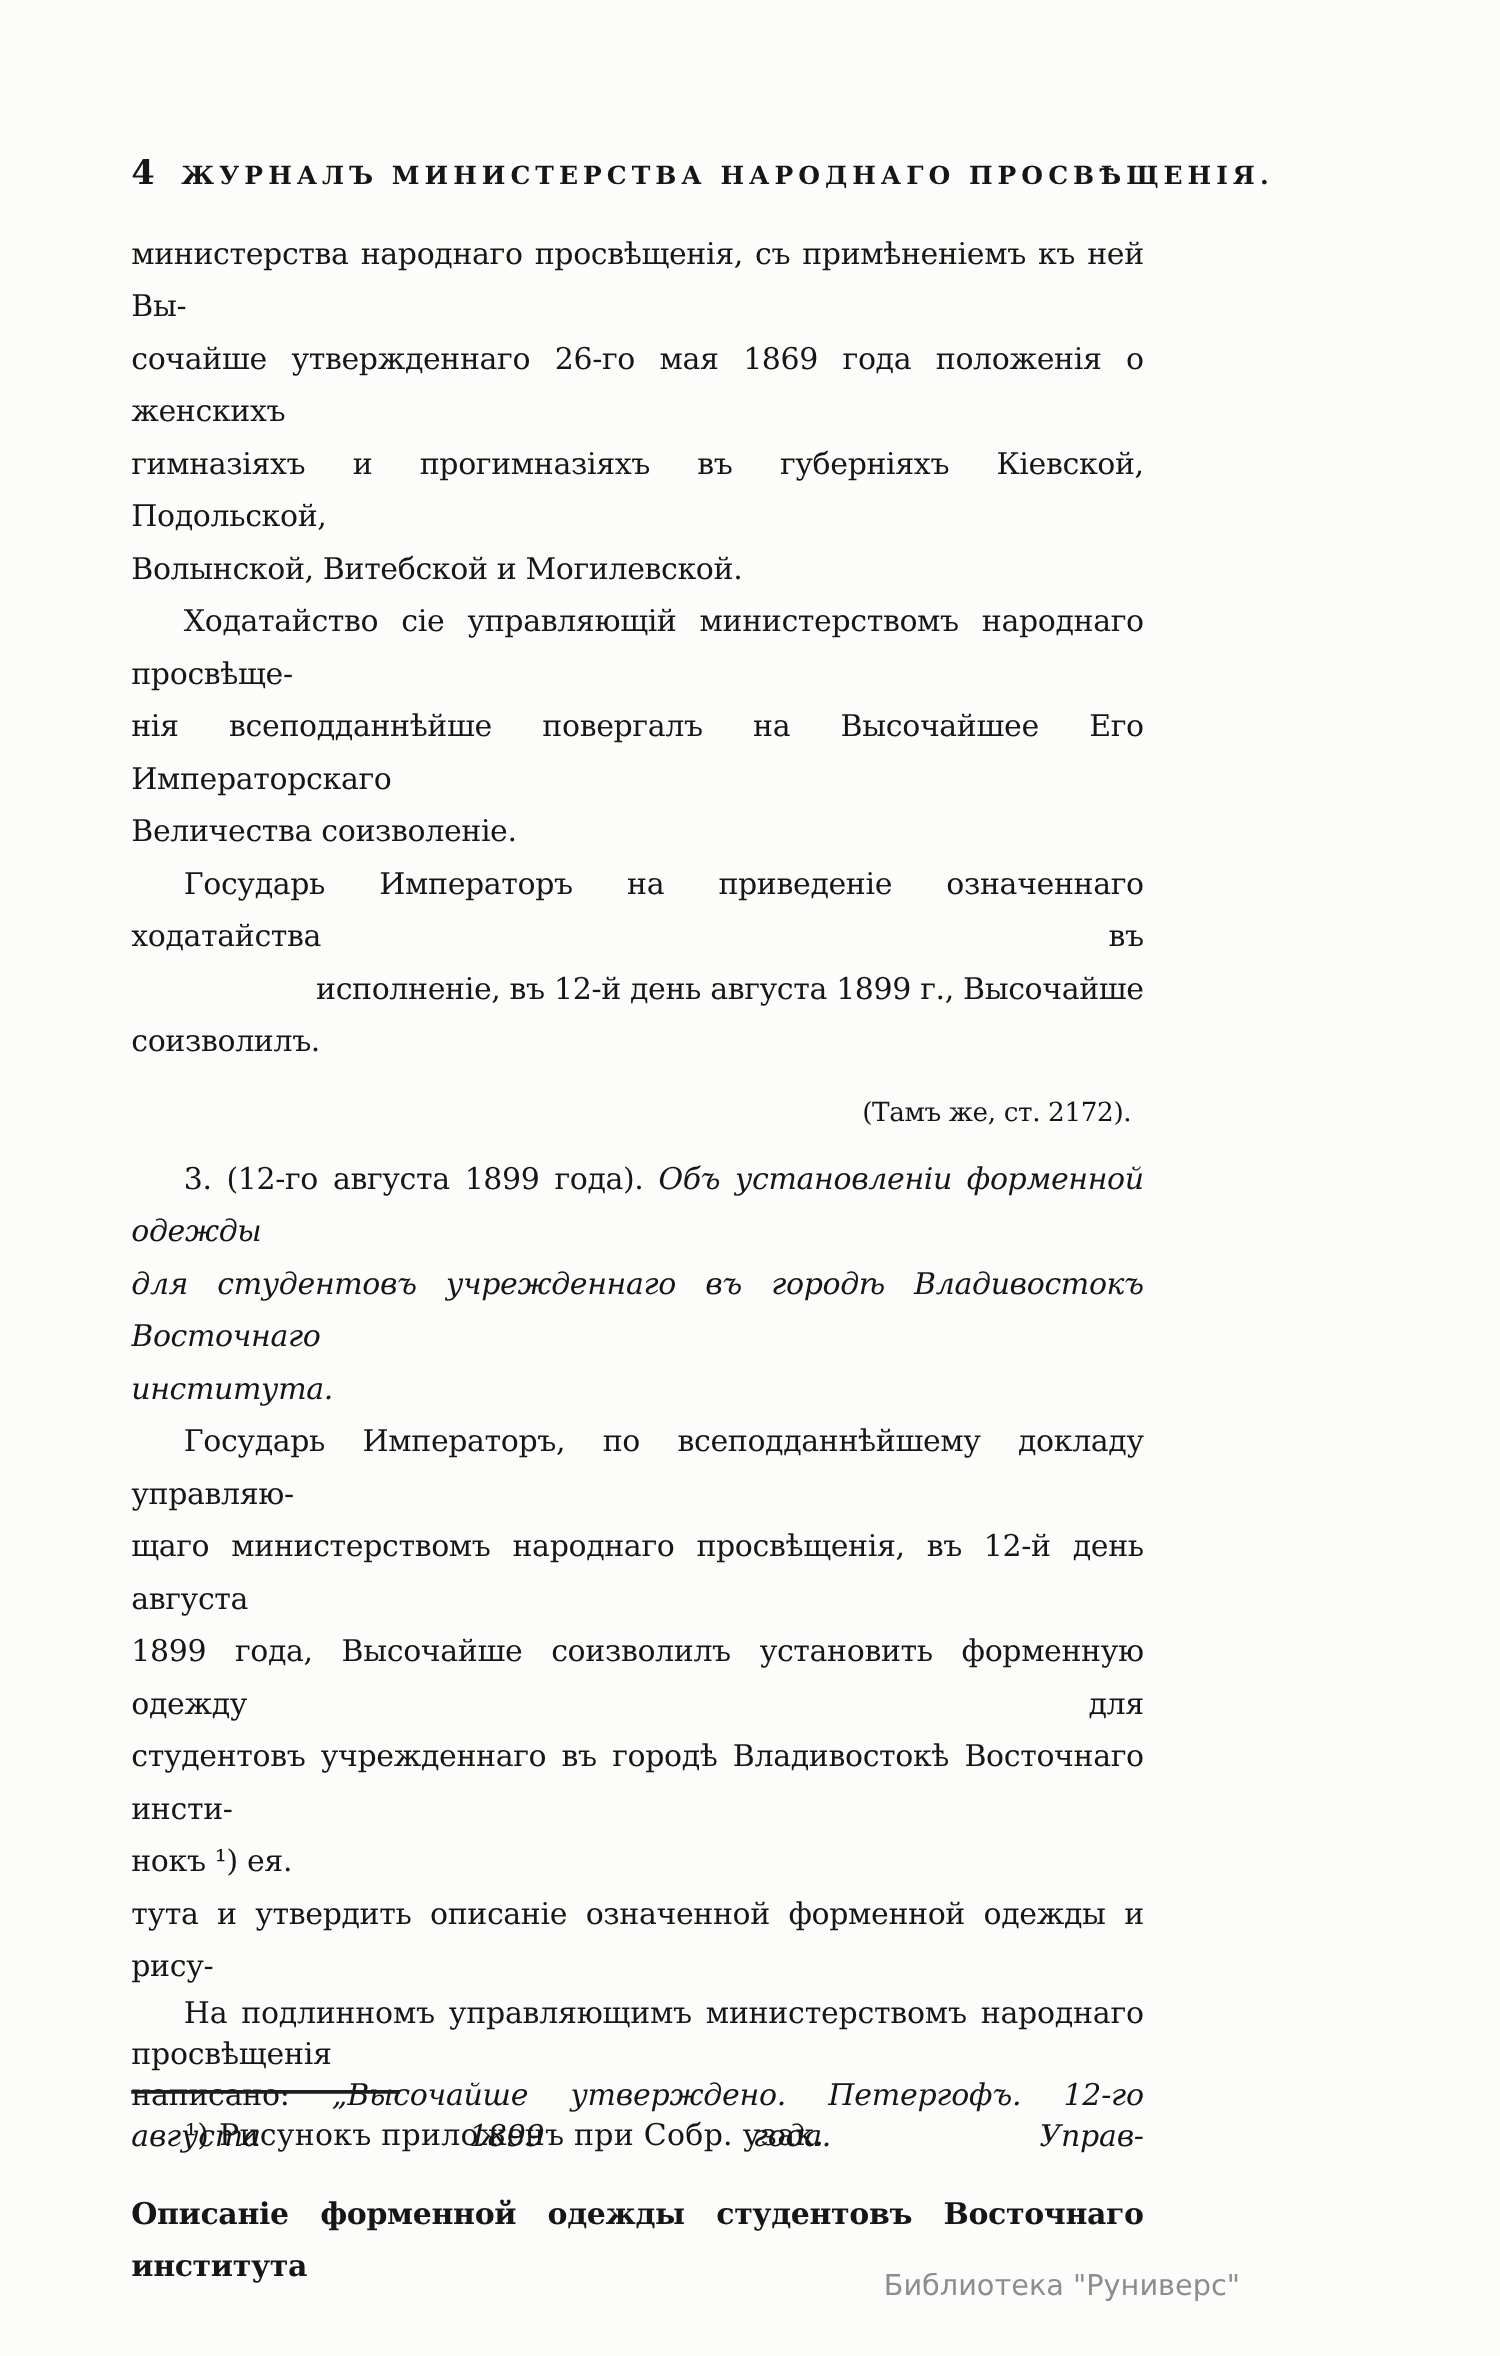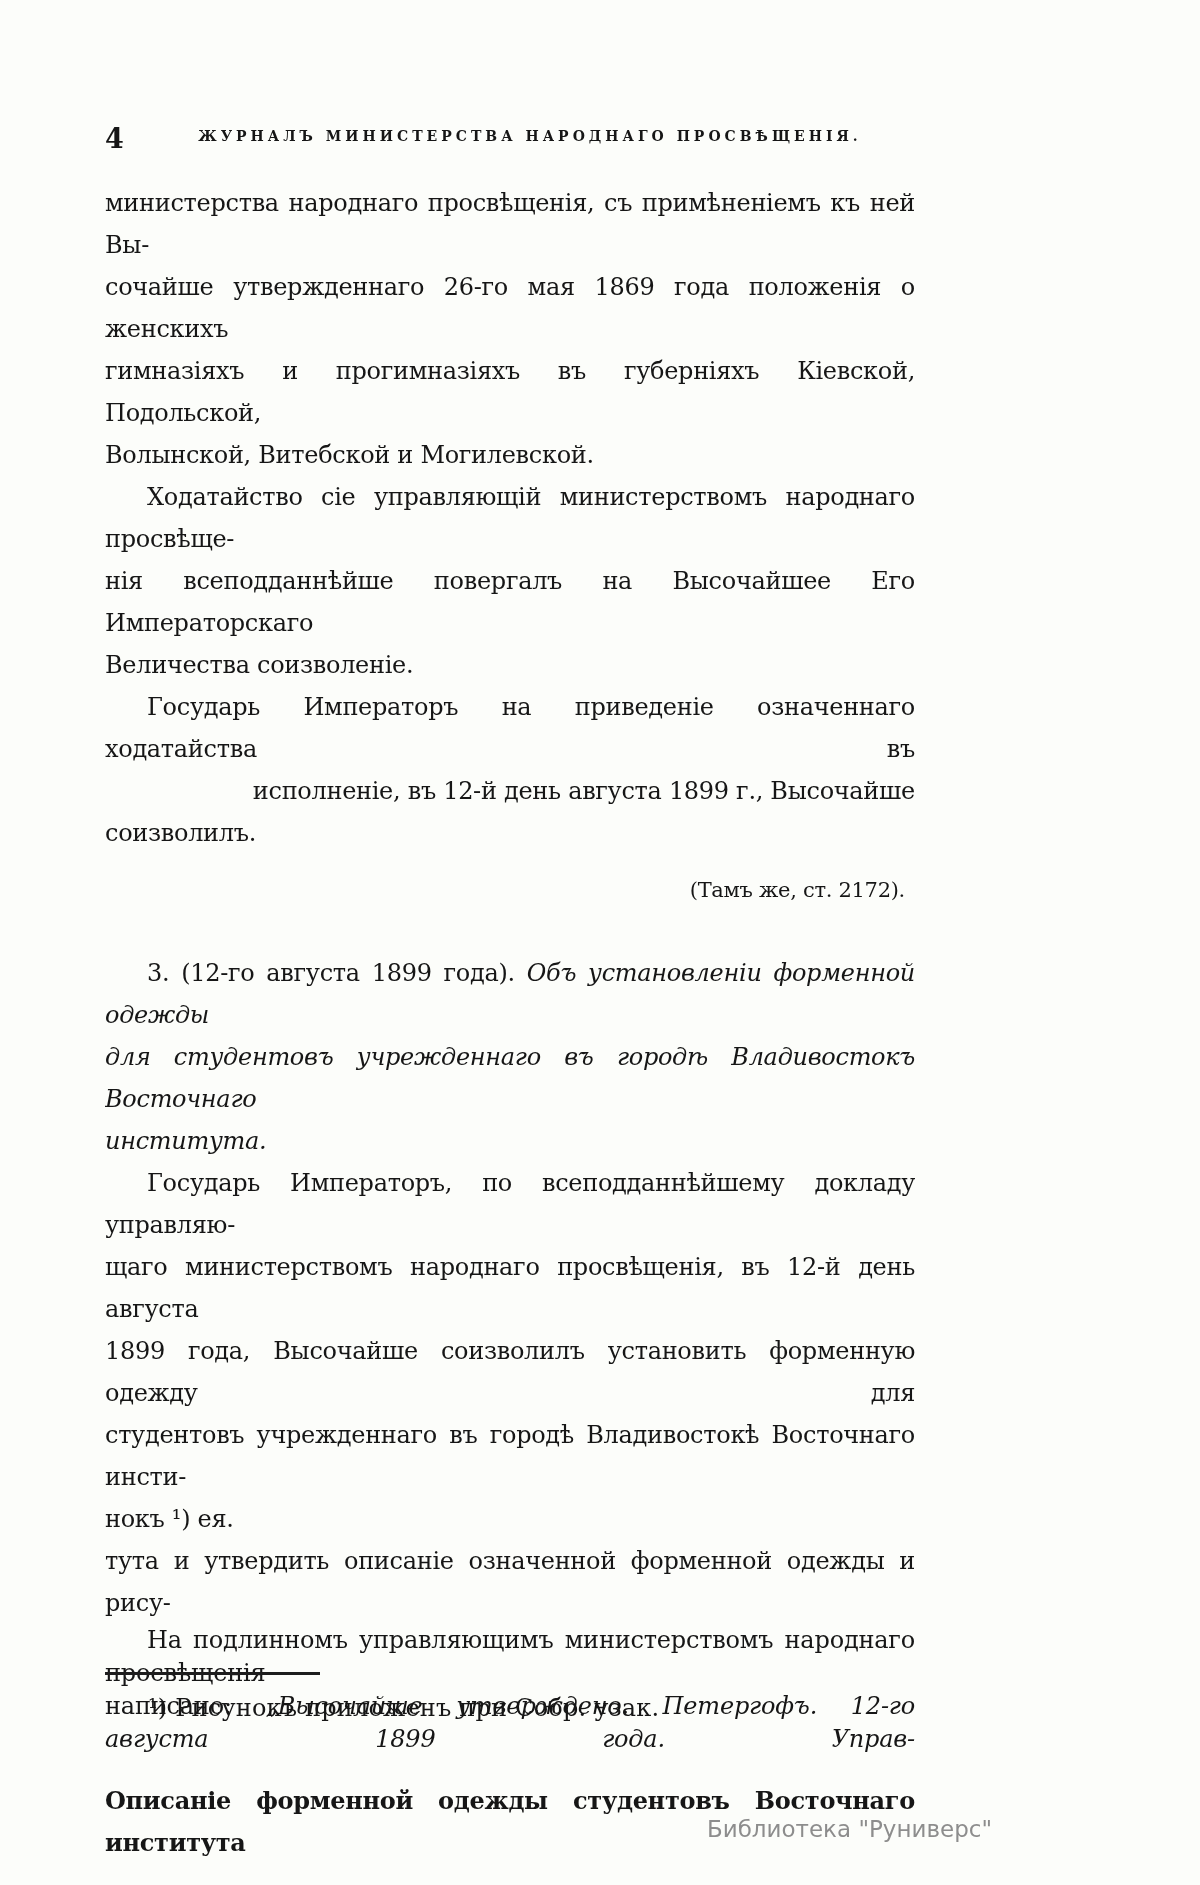--- a/index.html
+++ b/index.html
@@ -5,38 +5,38 @@
   html,body{margin:0;padding:0;background:#ffffff;}
   .page{
     position:relative;width:1200px;height:1885px;margin:0 auto;
     background:#fcfdfa;color:#161616;
     font-family:"DejaVu Serif",serif;overflow:hidden;
   }
   
   .header{position:absolute;top:120px;left:105px;width:810px;height:40px;}
   .pagenum{position:absolute;left:0;top:3px;font-size:27px;font-weight:bold;}
   .running-title{
-    text-align:center;font-size:14px;font-weight:bold;letter-spacing:4px;
+    text-align:center;font-size:20px;font-weight:bold;letter-spacing:4px;
     padding-top:8px;white-space:nowrap;text-indent:40px;
   }
   
   .content{
     position:absolute;left:105px;top:182px;width:810px;
     font-size:24px;line-height:42px;letter-spacing:-0.3px;
   }
   .block{margin:0;}
   .line{
     text-align:justify;text-align-last:justify;
     overflow:hidden;
   }
   .align-left{text-align:right;text-align-last:left;}
   .align-right{text-align:right;text-align-last:right;}
   .indent{text-indent:42px;}
   .kind-citation{font-size:21px;line-height:36px;padding-right:10px;margin-top:18px;}
-  .kind-section-heading{margin-top:44px;}
+  .kind-section-heading{margin-top:14px;}
   .kind-annotation{font-size:24px;line-height:33px;letter-spacing:-0.2px;}
   .kind-subheading{margin-top:24px;margin-bottom:14px;font-weight:bold;}
   i{font-style:italic;}
   
   .footnote-rule{
     position:absolute;left:105px;top:1672px;width:215px;height:0;
     border-top:3px solid #1d1d1d;
   }
   .footnote{
     position:absolute;left:148px;top:1694px;width:700px;

